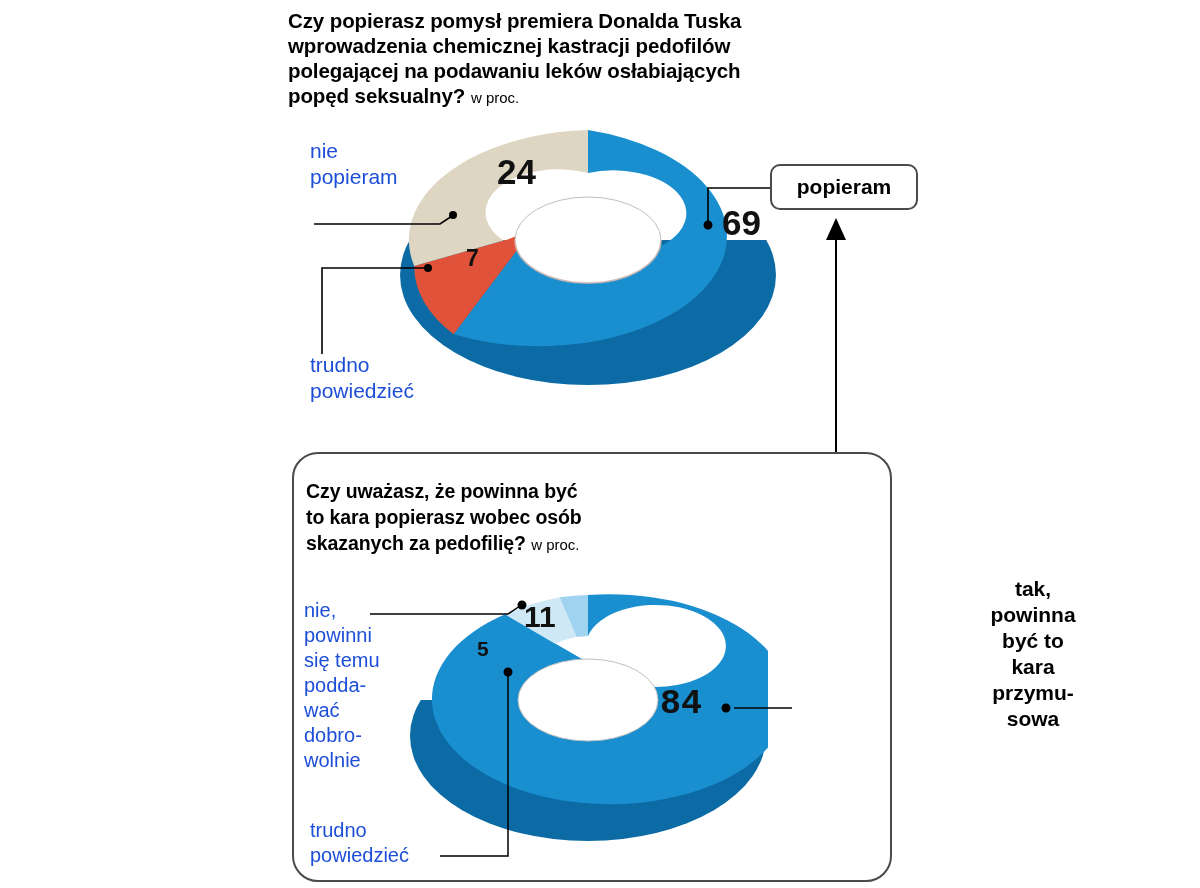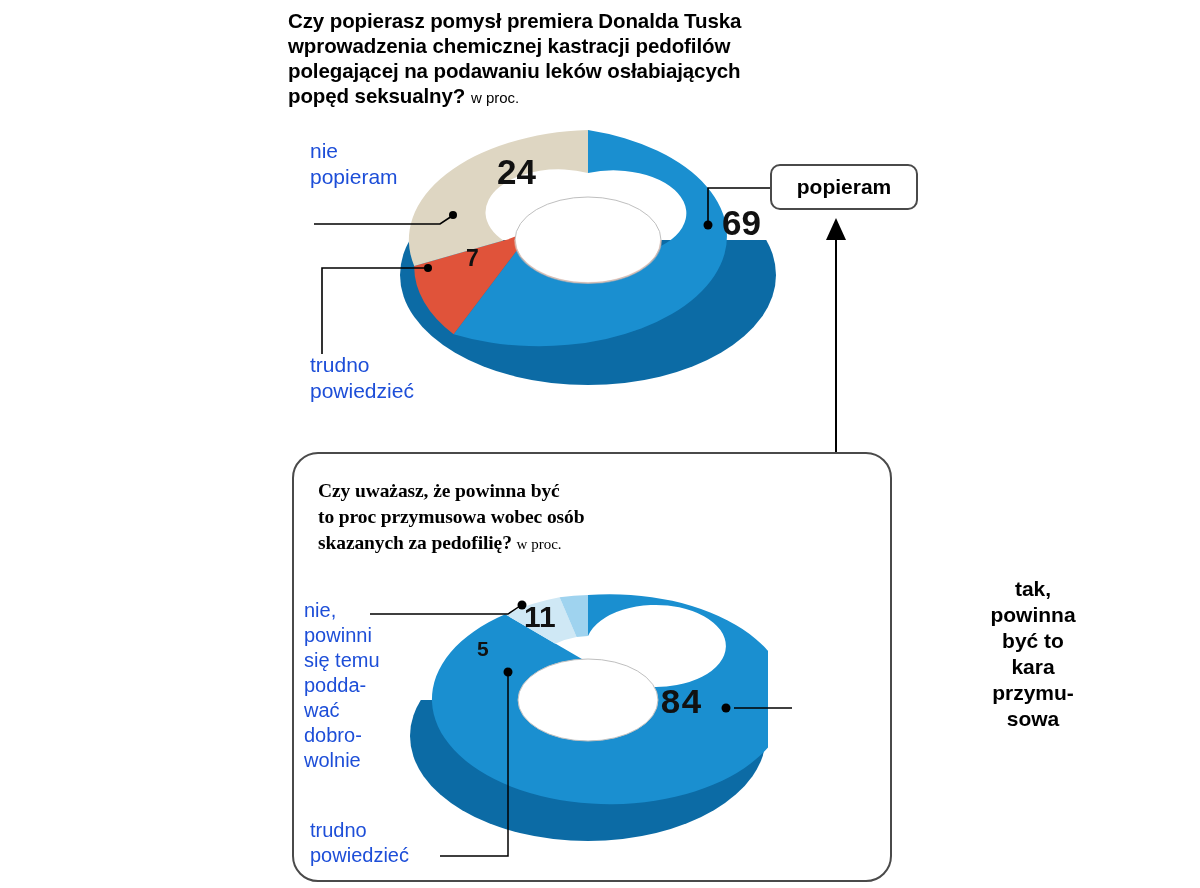--- a/index.html
+++ b/index.html
@@ -35,28 +35,27 @@
     letter-spacing: -0.1px;
   }
   .chart1-title .unit {
     font-size: 15px;
     font-weight: normal;
     letter-spacing: 0;
   }
 
   .chart2-title {
     position: absolute;
-    left: 318px;
+    left: 306px;
     top: 478px;
     width: 560px;
     font-size: 19.5px;
     font-weight: bold;
     line-height: 26px;
     letter-spacing: -0.1px;
-    font-family: Liberation Serif, serif;
   }
   .chart2-title .unit {
     font-size: 15px;
     font-weight: normal;
     letter-spacing: 0;
   }
 
   
   .panel {
     position: absolute;
@@ -208,21 +207,21 @@
     <svg width="40" height="250">
       <line x1="16" y1="248" x2="16" y2="28" stroke="#000" stroke-width="2"></line>
       <polygon points="16,8 6,30 26,30" fill="#000"></polygon>
     </svg>
   </div>
 
   <div class="panel"></div>
 
   <div class="chart2-title">
     <span>Czy uważasz, że powinna być</span><br>
-    <span>to proc przymusowa wobec osób</span><br>
+    <span>to kara popierasz wobec osób</span><br>
     <span>skazanych za pedofilię?</span>
     <span class="unit">w proc.</span>
   </div>
 
   <div class="donut-wrap" style="left:408px; top:578px;">
     <svg width="360" height="288" viewBox="0 0 360 288">
       <defs>
         <clipPath id="c2clipbottom">
           <rect x="0" y="122" width="360" height="170"></rect>
         </clipPath>

